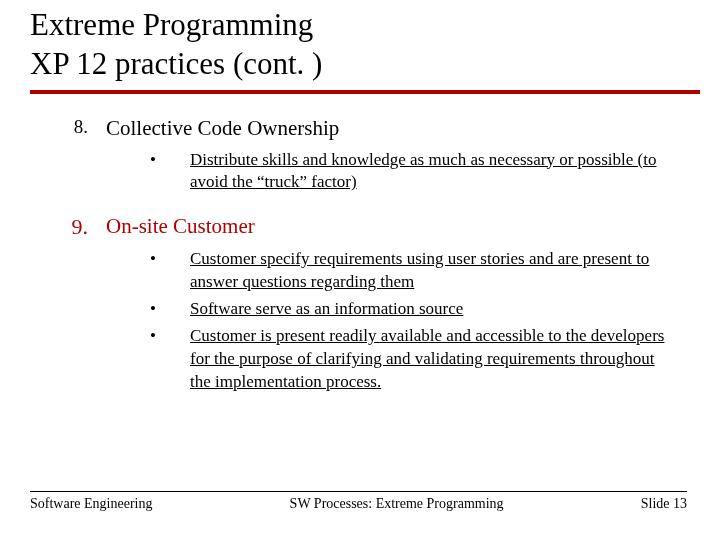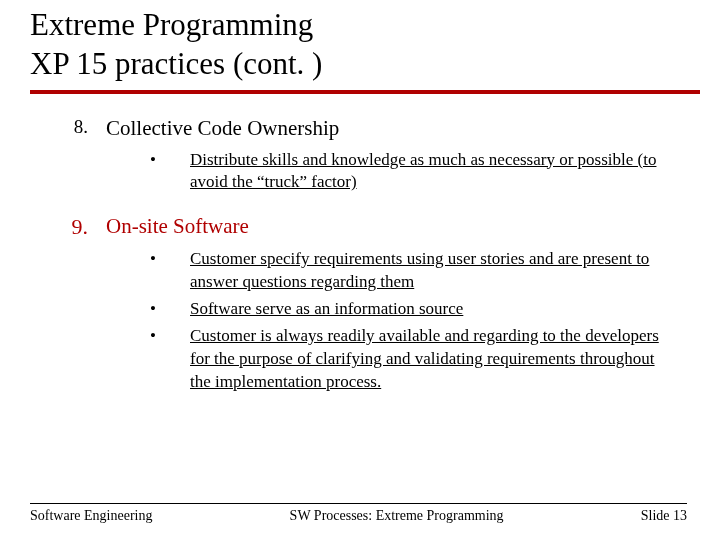--- a/index.html
+++ b/index.html
@@ -69,72 +69,72 @@
   }
   .subtext {
     flex: 1;
     padding-right: 30px;
     text-decoration: underline;
   }
   .footer {
     position: absolute;
     left: 30px;
     right: 30px;
-    bottom: 14px;
+    bottom: 26px;
   }
   .footer-rule {
     border: none;
     border-top: 1px solid #000;
     margin: 0 0 4px 0;
   }
   .footer-row {
     display: flex;
     justify-content: space-between;
     font-size: 14px;
   }
 </style>
 </head>
 <body>
 
 <div class="slide">
   <h1 class="title">
     <span>Extreme Programming</span><br>
-    <span>XP 15 practices (cont. )</span>
+    <span>XP 12 practices (cont. )</span>
   </h1>
   <hr class="title-rule">
 
   <div class="body">
 
     <div class="item">
       <div class="num">8.</div>
       <div class="heading">Collective Code Ownership</div>
     </div>
     <div class="sublist">
       <div class="subitem">
         <div class="bullet">•</div>
         <div class="subtext">Distribute skills and knowledge as much as necessary or possible (to avoid the “truck” factor)</div>
       </div>
     </div>
 
     <div class="item">
       <div class="num red">9.</div>
-      <div class="heading red">On-site Software</div>
+      <div class="heading red">On-site Customer</div>
     </div>
     <div class="sublist">
       <div class="subitem">
         <div class="bullet">•</div>
         <div class="subtext">Customer specify requirements using user stories and are present to answer questions regarding them</div>
       </div>
       <div class="subitem">
         <div class="bullet">•</div>
         <div class="subtext"> Software serve as an information source</div>
       </div>
       <div class="subitem">
         <div class="bullet">•</div>
-        <div class="subtext">Customer is always readily available and regarding to the developers for the purpose of clarifying and validating requirements throughout the implementation process.</div>
+        <div class="subtext">Customer is present readily available and accessible to the developers for the purpose of clarifying and validating requirements throughout the implementation process.</div>
       </div>
     </div>
 
   </div>
 
   <div class="footer">
     <hr class="footer-rule">
     <div class="footer-row">
       <span>Software Engineering</span>
       <span>SW Processes: Extreme Programming</span>

